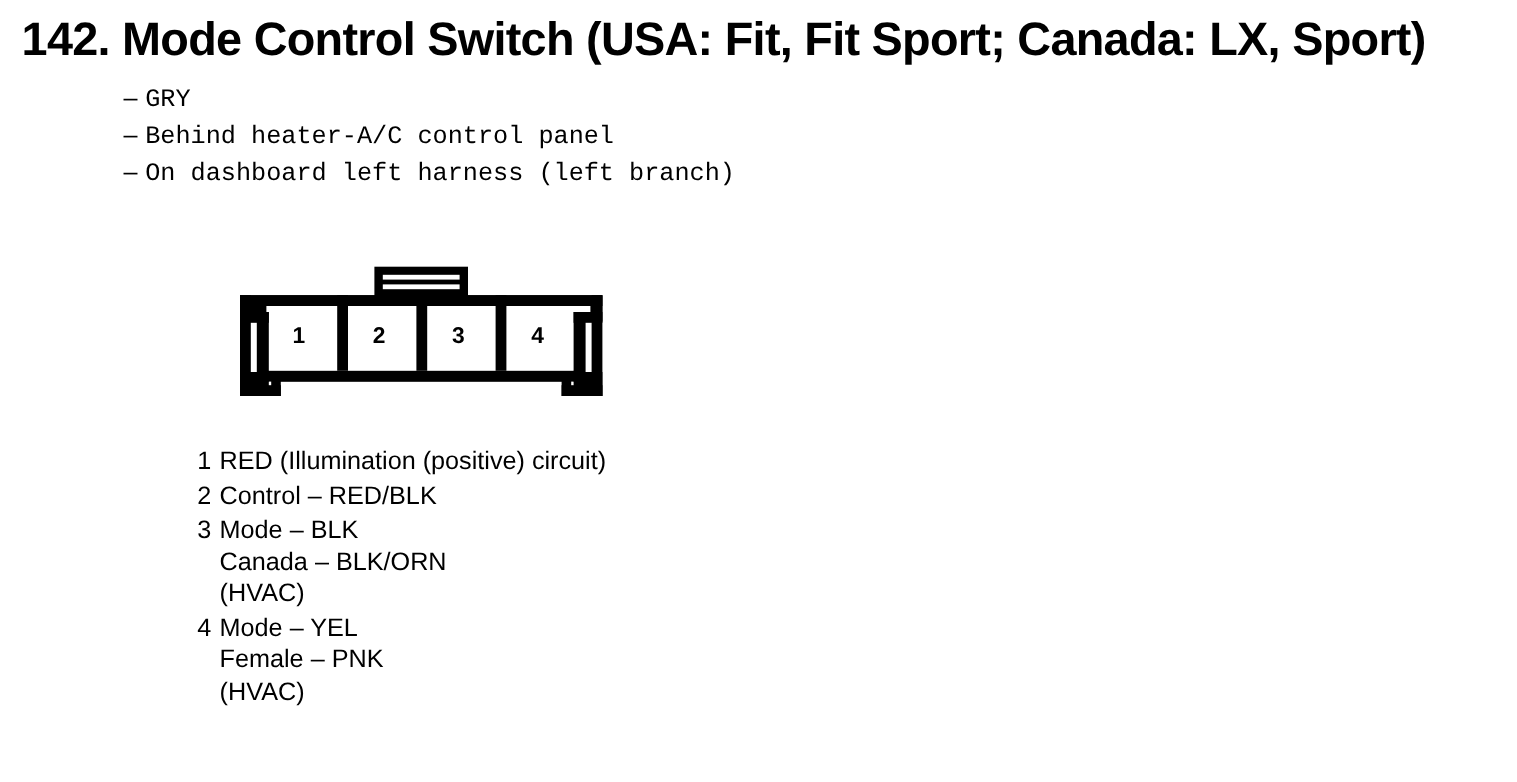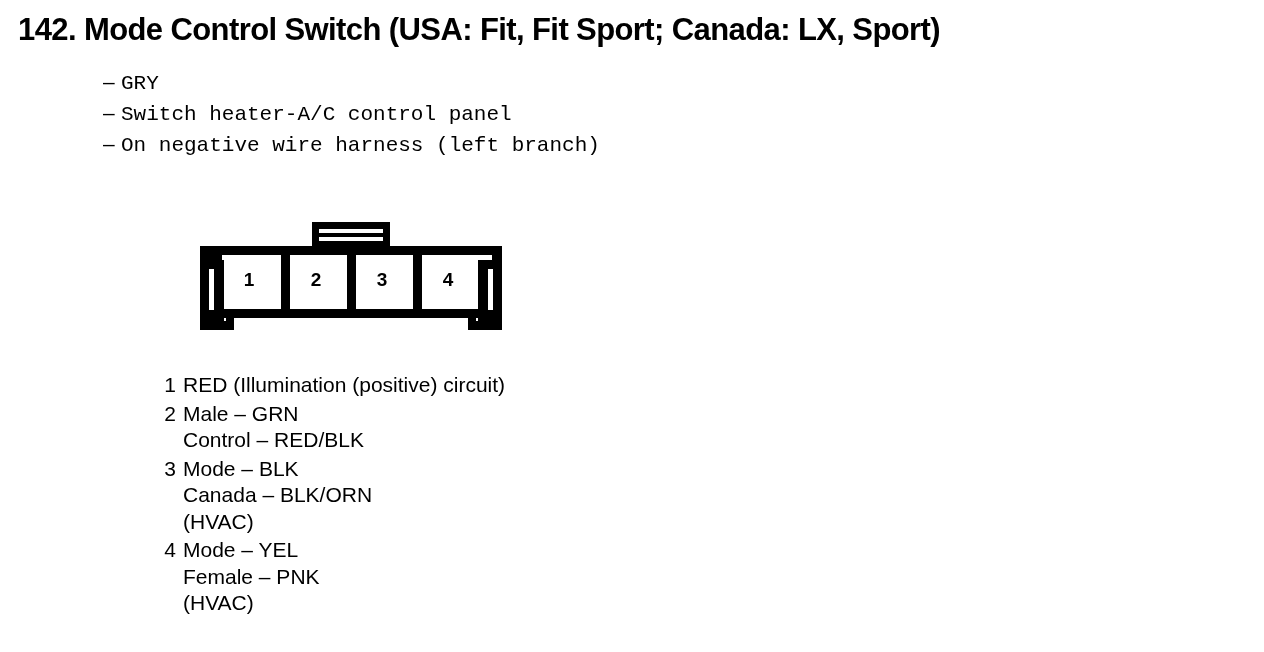--- a/index.html
+++ b/index.html
@@ -15,21 +15,21 @@
     font-family: "Liberation Sans", sans-serif;
     color: #000000;
     -webkit-font-smoothing: none;
   }
 
   
   .page-title {
     position: absolute;
     left: 18px;
     top: 14px;
-    font-size: 31px;
+    font-size: 39px;
     font-weight: bold;
     letter-spacing: -0.6px;
     white-space: nowrap;
     line-height: 1;
   }
 
   
   .attr-list {
     position: absolute;
     left: 103px;
@@ -100,25 +100,25 @@
 
 <div class="page-title">142. Mode Control Switch (USA: Fit, Fit Sport; Canada: LX, Sport)</div>
 
 <div class="attr-list">
   <div class="attr-row">
     <span class="attr-dash">–</span>
     <span class="attr-text">GRY</span>
   </div>
   <div class="attr-row">
     <span class="attr-dash">–</span>
-    <span class="attr-text">Switch heater-A/C control panel</span>
+    <span class="attr-text">Behind heater-A/C control panel</span>
   </div>
   <div class="attr-row">
     <span class="attr-dash">–</span>
-    <span class="attr-text">On negative wire harness (left branch)</span>
+    <span class="attr-text">On dashboard left harness (left branch)</span>
   </div>
 </div>
 
 <div class="connector">
   <svg width="310" height="112" viewBox="0 0 310 112">
 
     <g>
       <rect x="116" y="0" width="78" height="27" fill="#000000"></rect>
       <rect x="123" y="7" width="64" height="4" fill="#ffffff"></rect>
       <rect x="123" y="15" width="64" height="4" fill="#ffffff"></rect>
@@ -203,21 +203,20 @@
   <div class="pin-entry">
     <span class="pin-number">1</span>
     <div class="pin-lines">
       <div class="pin-line">RED (Illumination (positive) circuit)</div>
     </div>
   </div>
 
   <div class="pin-entry">
     <span class="pin-number">2</span>
     <div class="pin-lines">
-      <div class="pin-line">Male – GRN</div>
       <div class="pin-line">Control – RED/BLK</div>
     </div>
   </div>
 
   <div class="pin-entry">
     <span class="pin-number">3</span>
     <div class="pin-lines">
       <div class="pin-line">Mode – BLK</div>
       <div class="pin-line">Canada – BLK/ORN</div>
       <div class="pin-line">(HVAC)</div>

